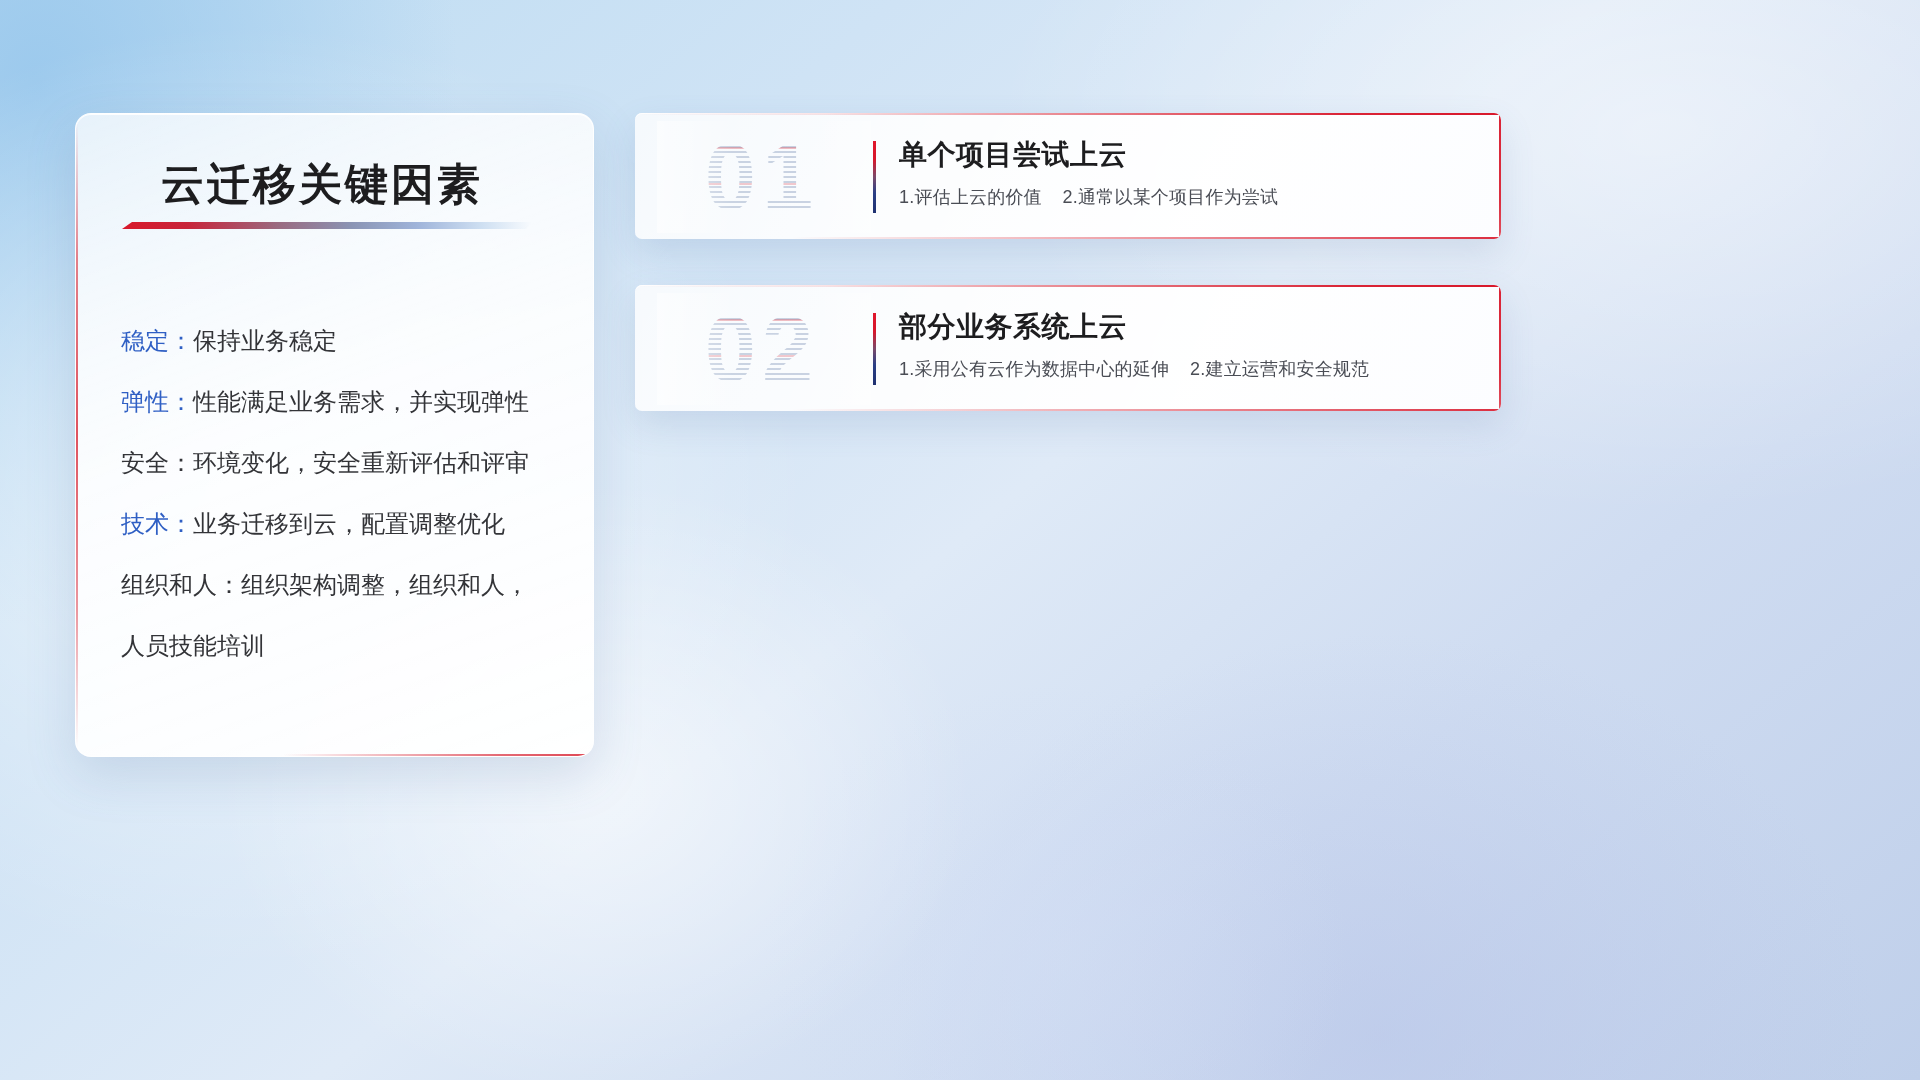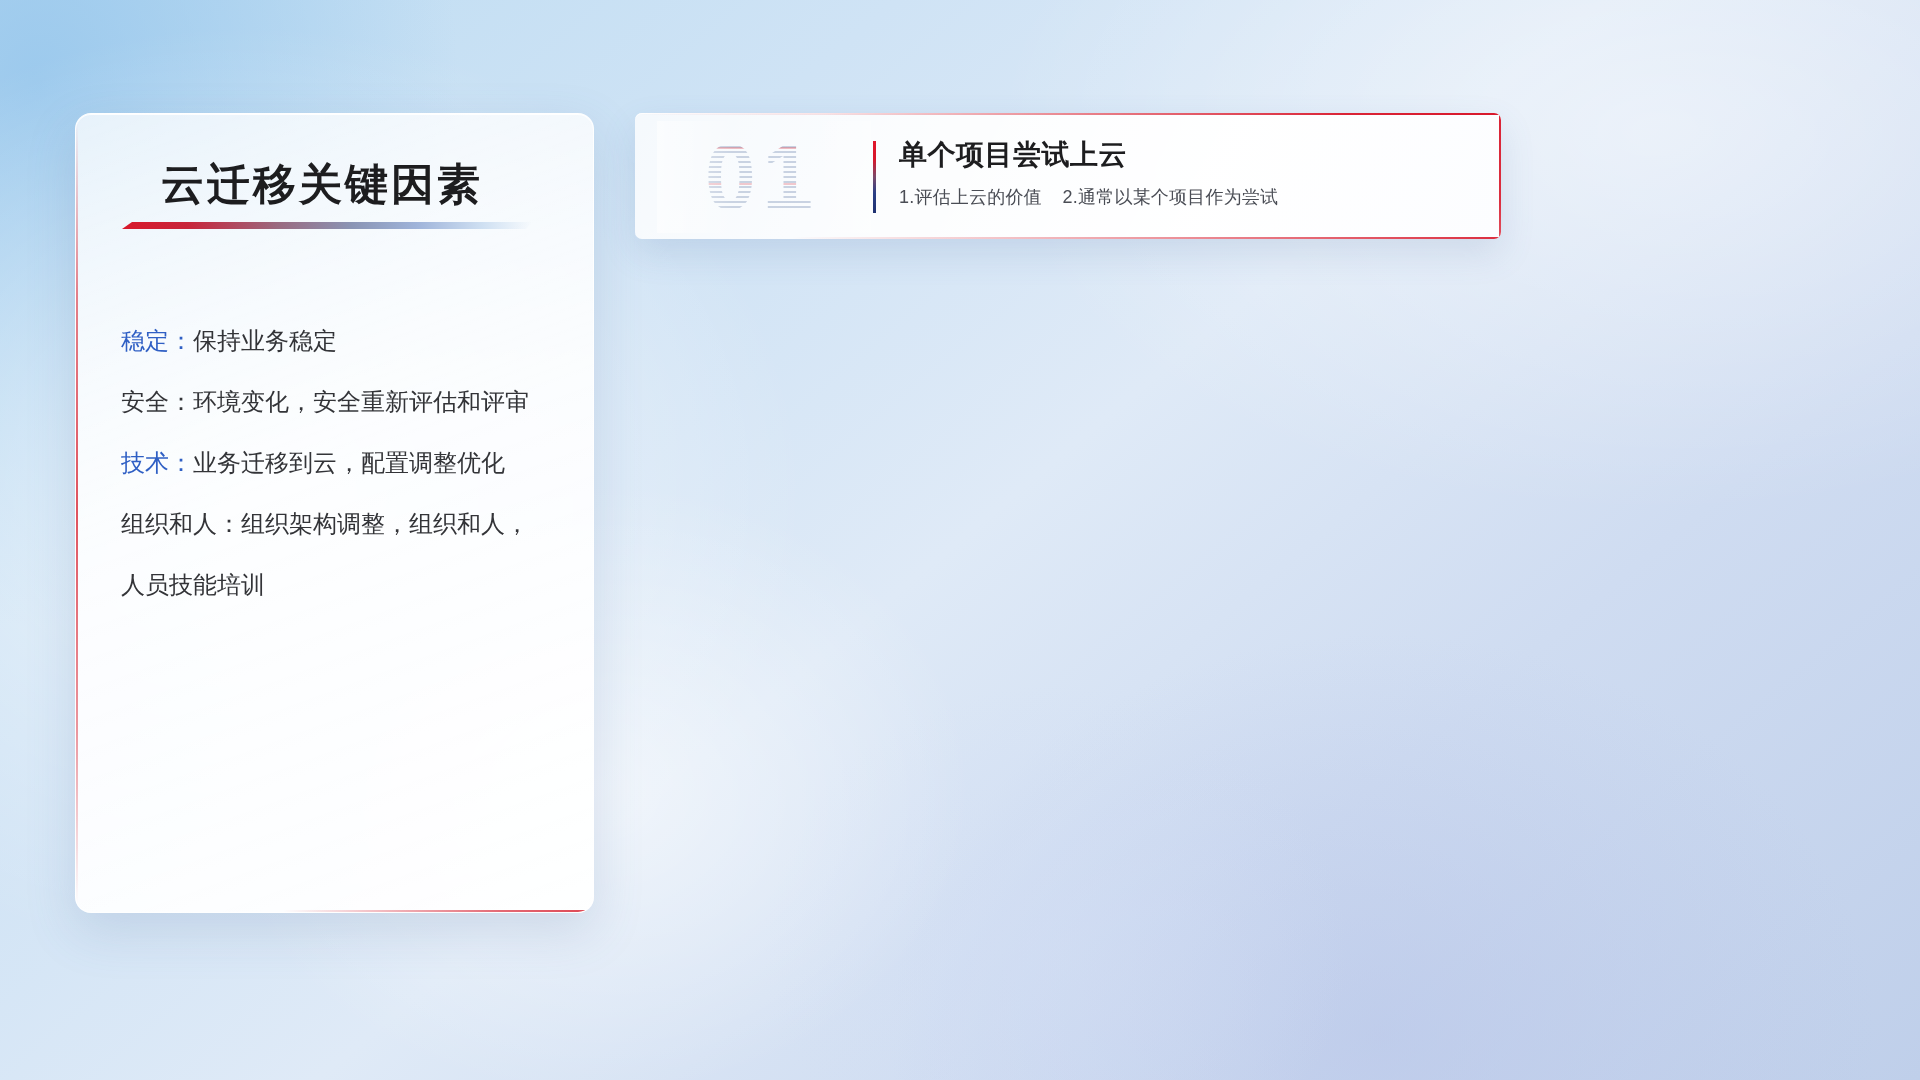--- a/index.html
+++ b/index.html
@@ -25,21 +25,21 @@
     background:
       radial-gradient(ellipse 540px 440px at 31% 73%, rgba(255,255,255,0.55), rgba(255,255,255,0) 70%),
       radial-gradient(ellipse 420px 380px at 55% 88%, rgba(210,222,244,0.6), rgba(210,222,244,0) 70%);
   }
 
   .stage { position:absolute; inset:0; }
 
   
   .left-panel {
     position:absolute;
-    left:75px; top:113px; width:519px; height:800px;
+    left:75px; top:113px; width:519px; height:644px;
     border-radius:16px;
     background:linear-gradient(160deg, rgba(255,255,255,0.72) 0%, rgba(255,255,255,0.88) 45%, rgba(255,255,255,0.95) 100%);
     border:1px solid rgba(255,255,255,0.9);
     box-shadow:0 18px 50px rgba(80,110,160,0.18), inset 0 1px 0 rgba(255,255,255,0.9);
     overflow:hidden;
   }
   .left-panel::after {
     content:""; position:absolute; left:0; top:8px; bottom:8px; width:2px;
     background:linear-gradient(180deg, rgba(214,26,42,0) 0%, rgba(214,26,42,0.55) 22%, rgba(214,26,42,0.75) 50%, rgba(214,26,42,0.45) 78%, rgba(214,26,42,0) 100%);
   }
@@ -162,34 +162,46 @@
 <div class="bg"></div>
 <div class="bg-soft"></div>
 
 <div class="stage">
 
   <section class="left-panel">
     <h1 class="panel-title">云迁移关键因素</h1>
     <div class="title-rule"></div>
     <div class="panel-list">
         <div class="panel-item"><span class="k">稳定：</span><span>保持业务稳定</span></div>
+        <div class="panel-item"><span class="k">弹性：</span><span>性能满足业务需求，并实现弹性</span></div>
         <div class="panel-item"><span class="k-plain">安全：</span><span>环境变化，安全重新评估和评审</span></div>
         <div class="panel-item"><span class="k">技术：</span><span>业务迁移到云，配置调整优化</span></div>
         <div class="panel-item"><span class="k-plain">组织和人：</span><span>组织架构调整，组织和人，</span></div>
         <div class="panel-item"><span>人员技能培训</span></div>
       </div>
   </section>
 
   <section class="cards">
       <article class="card">
         <div class="ghost-num">01</div>
         <div class="ghost-num-red">01</div>
         <div class="ghost-fade"></div>
         <div class="card-divider"></div>
         <div class="card-body">
           <div class="card-title">单个项目尝试上云</div>
           <div class="card-sub">1.评估上云的价值    2.通常以某个项目作为尝试</div>
         </div>
         <div class="card-underline"></div>
       </article>
+      <article class="card">
+        <div class="ghost-num">02</div>
+        <div class="ghost-num-red">02</div>
+        <div class="ghost-fade"></div>
+        <div class="card-divider"></div>
+        <div class="card-body">
+          <div class="card-title">部分业务系统上云</div>
+          <div class="card-sub">1.采用公有云作为数据中心的延伸    2.建立运营和安全规范</div>
+        </div>
+        <div class="card-underline"></div>
+      </article>
     </section>
 
 </div>
 
 </body></html>

